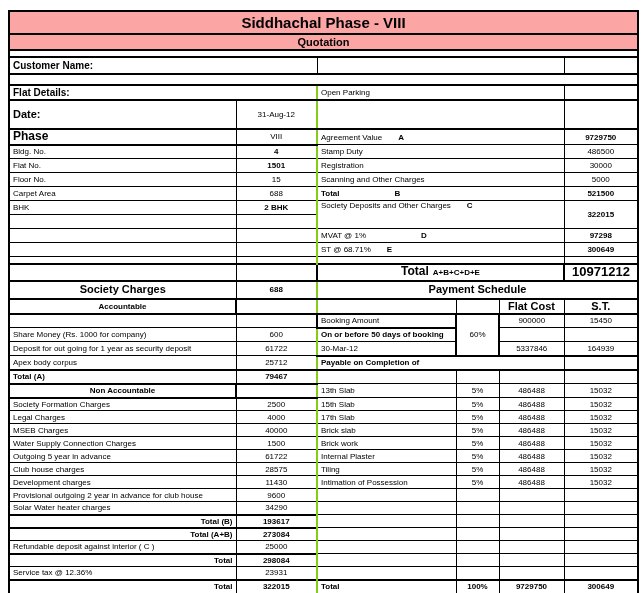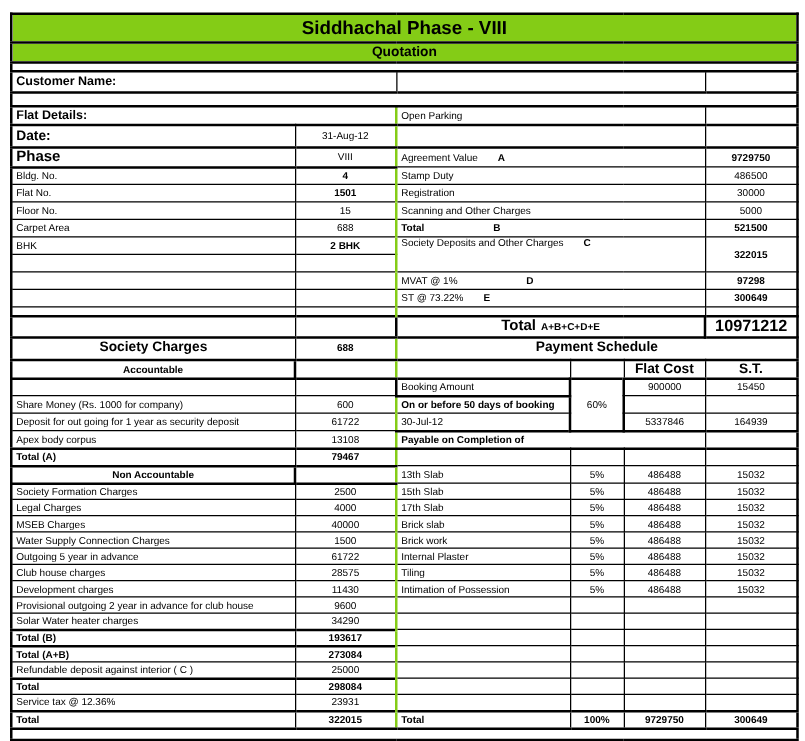--- a/index.html
+++ b/index.html
@@ -14,22 +14,22 @@
     width:629px;border:2px solid #000;
   }
   td{
     border:1px solid #000;
     font-size:8px;line-height:1.15;
     padding:0 3px;vertical-align:middle;
     overflow:hidden;white-space:nowrap;
   }
   .b{font-weight:bold;}
   .c{text-align:center;}
-  .r{text-align:left;}
-  .hdr{background:#84cc16;text-align:center;font-weight:bold;}
+  .r{text-align:right;}
+  .hdr{background:#fca5a5;text-align:center;font-weight:bold;}
   .s10{font-size:10px;}
   .s11{font-size:11px;}
   .s12{font-size:12px;}
   .s13{font-size:13px;}
   .s15{font-size:15px;}
   .bt2{border-top:2px solid #000;margin-top:20px;}
   .bb2{border-bottom:2px solid #000;}
   .bl2{border-left:2px solid #84cc16;}
   .box2{border:2px solid #000;}
   .key{font-weight:bold;margin-left:16px;}
@@ -69,21 +69,21 @@
   </tr>
   <tr style="height:11px">
     <td colspan="6" class="thin bb2"></td>
   </tr>
 
   <tr style="height:15px">
     <td colspan="2" class="b s10 bb2">Flat Details:</td>
     <td colspan="3" class="bb2 bl2">Open Parking</td>
     <td class="bb2"></td>
   </tr>
-  <tr style="height:18px">
+  <tr style="height:29px">
     <td class="b s11 bb2">Date:</td>
     <td class="c bb2">31-Aug-12</td>
     <td colspan="3" class="bb2 bl2"></td>
     <td class="bb2"></td>
   </tr>
 
   <tr style="height:15px">
     <td class="b s12 bb2">Phase</td>
     <td class="c bb2">VIII</td>
     <td colspan="3" class="bl2"><span>Agreement Value</span><span class="key">A</span></td>
@@ -125,21 +125,21 @@
   </tr>
   <tr style="height:14px">
     <td></td>
     <td></td>
     <td colspan="3" class="bl2"><span>MVAT @ 1%</span><span class="key kfar">D</span></td>
     <td class="c b">97298</td>
   </tr>
   <tr style="height:14px">
     <td></td>
     <td></td>
-    <td colspan="3" class="bl2"><span>ST @ 73.22%</span><span class="key">E</span></td>
+    <td colspan="3" class="bl2"><span>ST @ 68.71%</span><span class="key">E</span></td>
     <td class="c b">300649</td>
   </tr>
   <tr style="height:7px">
     <td class="thin"></td>
     <td class="thin"></td>
     <td colspan="3" class="thin bl2"></td>
     <td class="thin"></td>
   </tr>
 
   <tr style="height:15px">
@@ -174,27 +174,27 @@
   <tr style="height:14px">
     <td>Share Money (Rs. 1000 for company)</td>
     <td class="c">600</td>
     <td class="b bl2">On or before 50 days of booking</td>
     <td></td>
     <td></td>
   </tr>
   <tr style="height:14px">
     <td>Deposit for out going  for 1 year as security deposit</td>
     <td class="c">61722</td>
-    <td class="bl2 bb2">30-Jul-12</td>
+    <td class="bl2 bb2">30-Mar-12</td>
     <td class="c bb2">5337846</td>
     <td class="c bb2">164939</td>
   </tr>
   <tr style="height:14px">
     <td>Apex body corpus</td>
-    <td class="c">13108</td>
+    <td class="c">25712</td>
     <td colspan="3" class="b bl2 bb2">Payable on Completion of</td>
     <td class="bb2"></td>
   </tr>
   <tr style="height:14px">
     <td class="b bt2 bb2">Total (A)</td>
     <td class="c b bt2 bb2">79467</td>
     <td class="bl2"></td>
     <td></td>
     <td></td>
     <td></td>

